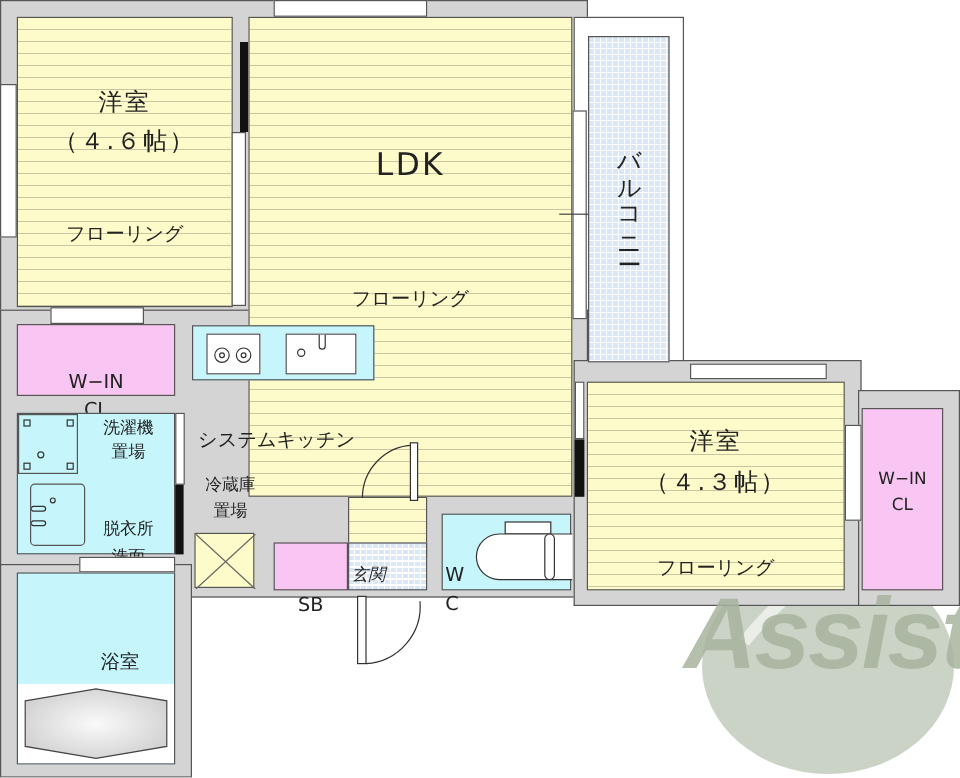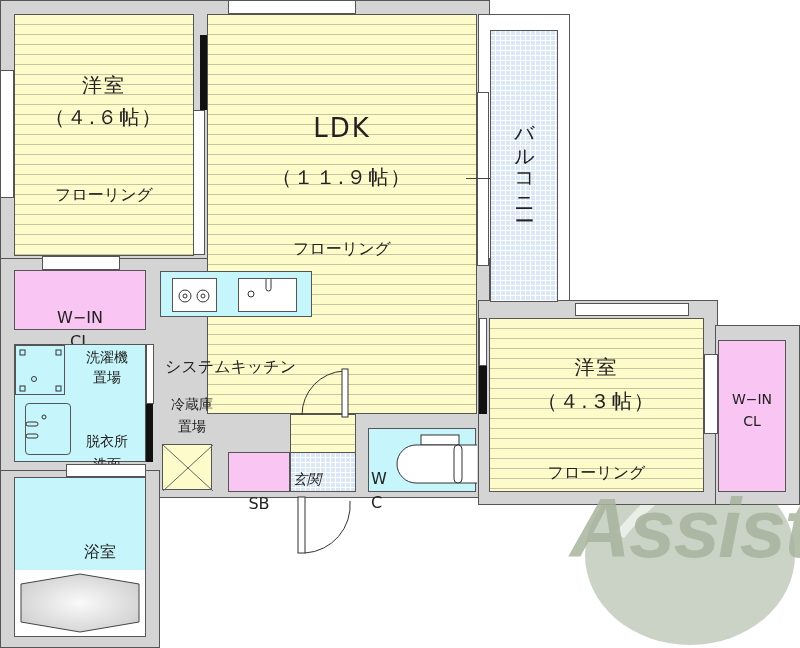--- a/index.html
+++ b/index.html
@@ -45,22 +45,21 @@
 <div class="abs floor" style="left:14px;top:14px;width:180px;height:242px;">
   <div class="label mid" style="left:0;right:0;top:58px;">洋室</div>
   <div class="label mid" style="left:0;right:0;top:90px;">（４.６帖）</div>
   <div class="label sm" style="left:0;right:0;top:138px;">フローリング</div>
 </div>
 <div class="abs window" style="left:0;top:70px;width:14px;height:128px;"></div>
 <div class="abs black-door" style="left:200px;top:35px;width:7px;height:75px;"></div>
 <div class="abs window" style="left:193px;top:110px;width:12px;height:145px;"></div>
 
 <div class="abs floor" style="left:207px;top:14px;width:270px;height:400px;">
-  <div class="label big" style="left:0;right:0;top:98px;">LDK</div>
-  <div class="label mid" style="left:0;right:0;top:150px;">（１１.９帖）</div>
+  <div class="label big" style="left:0;right:0;top:108px;">LDK</div>
   <div class="label sm" style="left:0;right:0;top:192px;">フローリング</div>
 </div>
 <div class="abs window" style="left:228px;top:0;width:128px;height:14px;"></div>
 <div class="abs window" style="left:477px;top:92px;width:12px;height:174px;"></div>
 <div class="abs" style="left:466px;top:178px;width:32px;height:1px;background:#444;"></div>
 
 <div class="abs tile" style="left:490px;top:30px;width:68px;height:272px;">
   <div class="label vtext" style="left:22px;top:80px;">バルコニー</div>
 </div>
 

